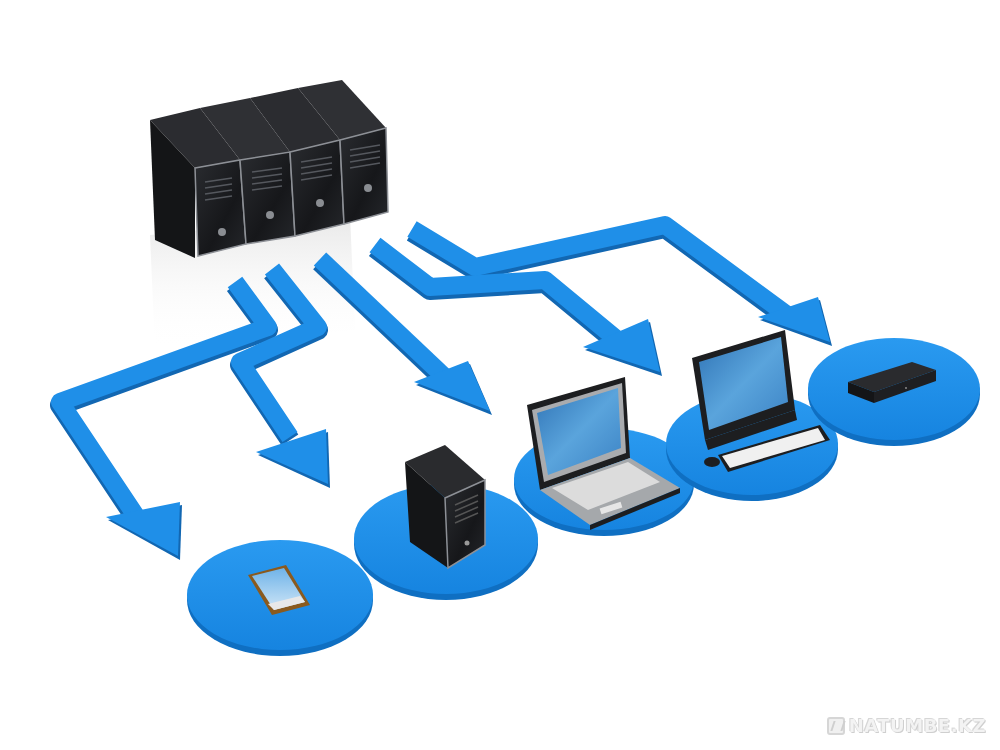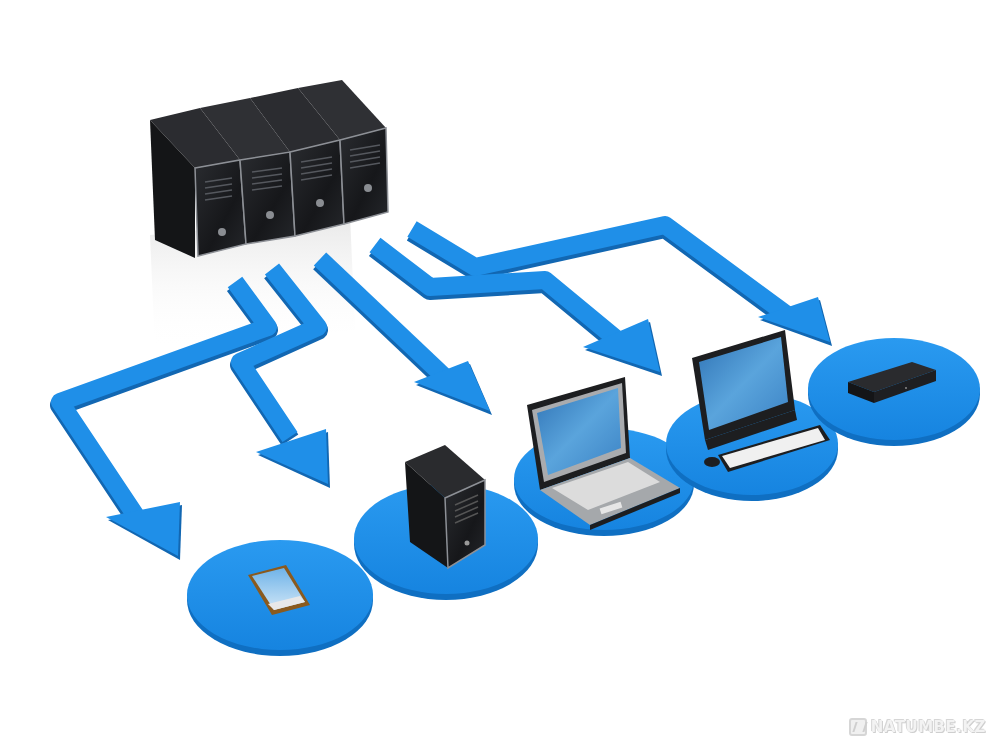--- a/index.html
+++ b/index.html
@@ -1,21 +1,21 @@
 <!DOCTYPE html>
 <html><head>
 <meta charset="utf-8">
 <style>
   html, body { margin: 0; padding: 0; background: #ffffff; }
   body { width: 1000px; height: 750px; overflow: hidden; position: relative; font-family: "DejaVu Sans", sans-serif; }
   #scene { position: absolute; left: 0; top: 0; width: 1000px; height: 750px; }
   .watermark {
     position: absolute; right: 14px; bottom: 14px;
     display: flex; align-items: center; gap: 4px;
-    font-family: "DejaVu Sans", sans-serif; font-weight: bold; font-size: 15px;
+    font-family: "DejaVu Sans", sans-serif; font-weight: bold; font-size: 18px;
     color: #f3f3f3; letter-spacing: 0.5px;
     text-shadow: 0 0 1px #c8c8c8, 1px 1px 0 #d0d0d0, -1px -1px 0 #d8d8d8;
   }
   .wm-logo {
     width: 18px; height: 18px; border: 2px solid #d6d6d6; border-radius: 3px;
     background: #f0f0f0; box-sizing: border-box; position: relative;
   }
   .wm-logo::after { content: ""; position: absolute; left: 3px; top: 2px; width: 8px; height: 10px;
     border-left: 2px solid #cfcfcf; border-right: 2px solid #cfcfcf; transform: skewX(-18deg); }
 </style>

